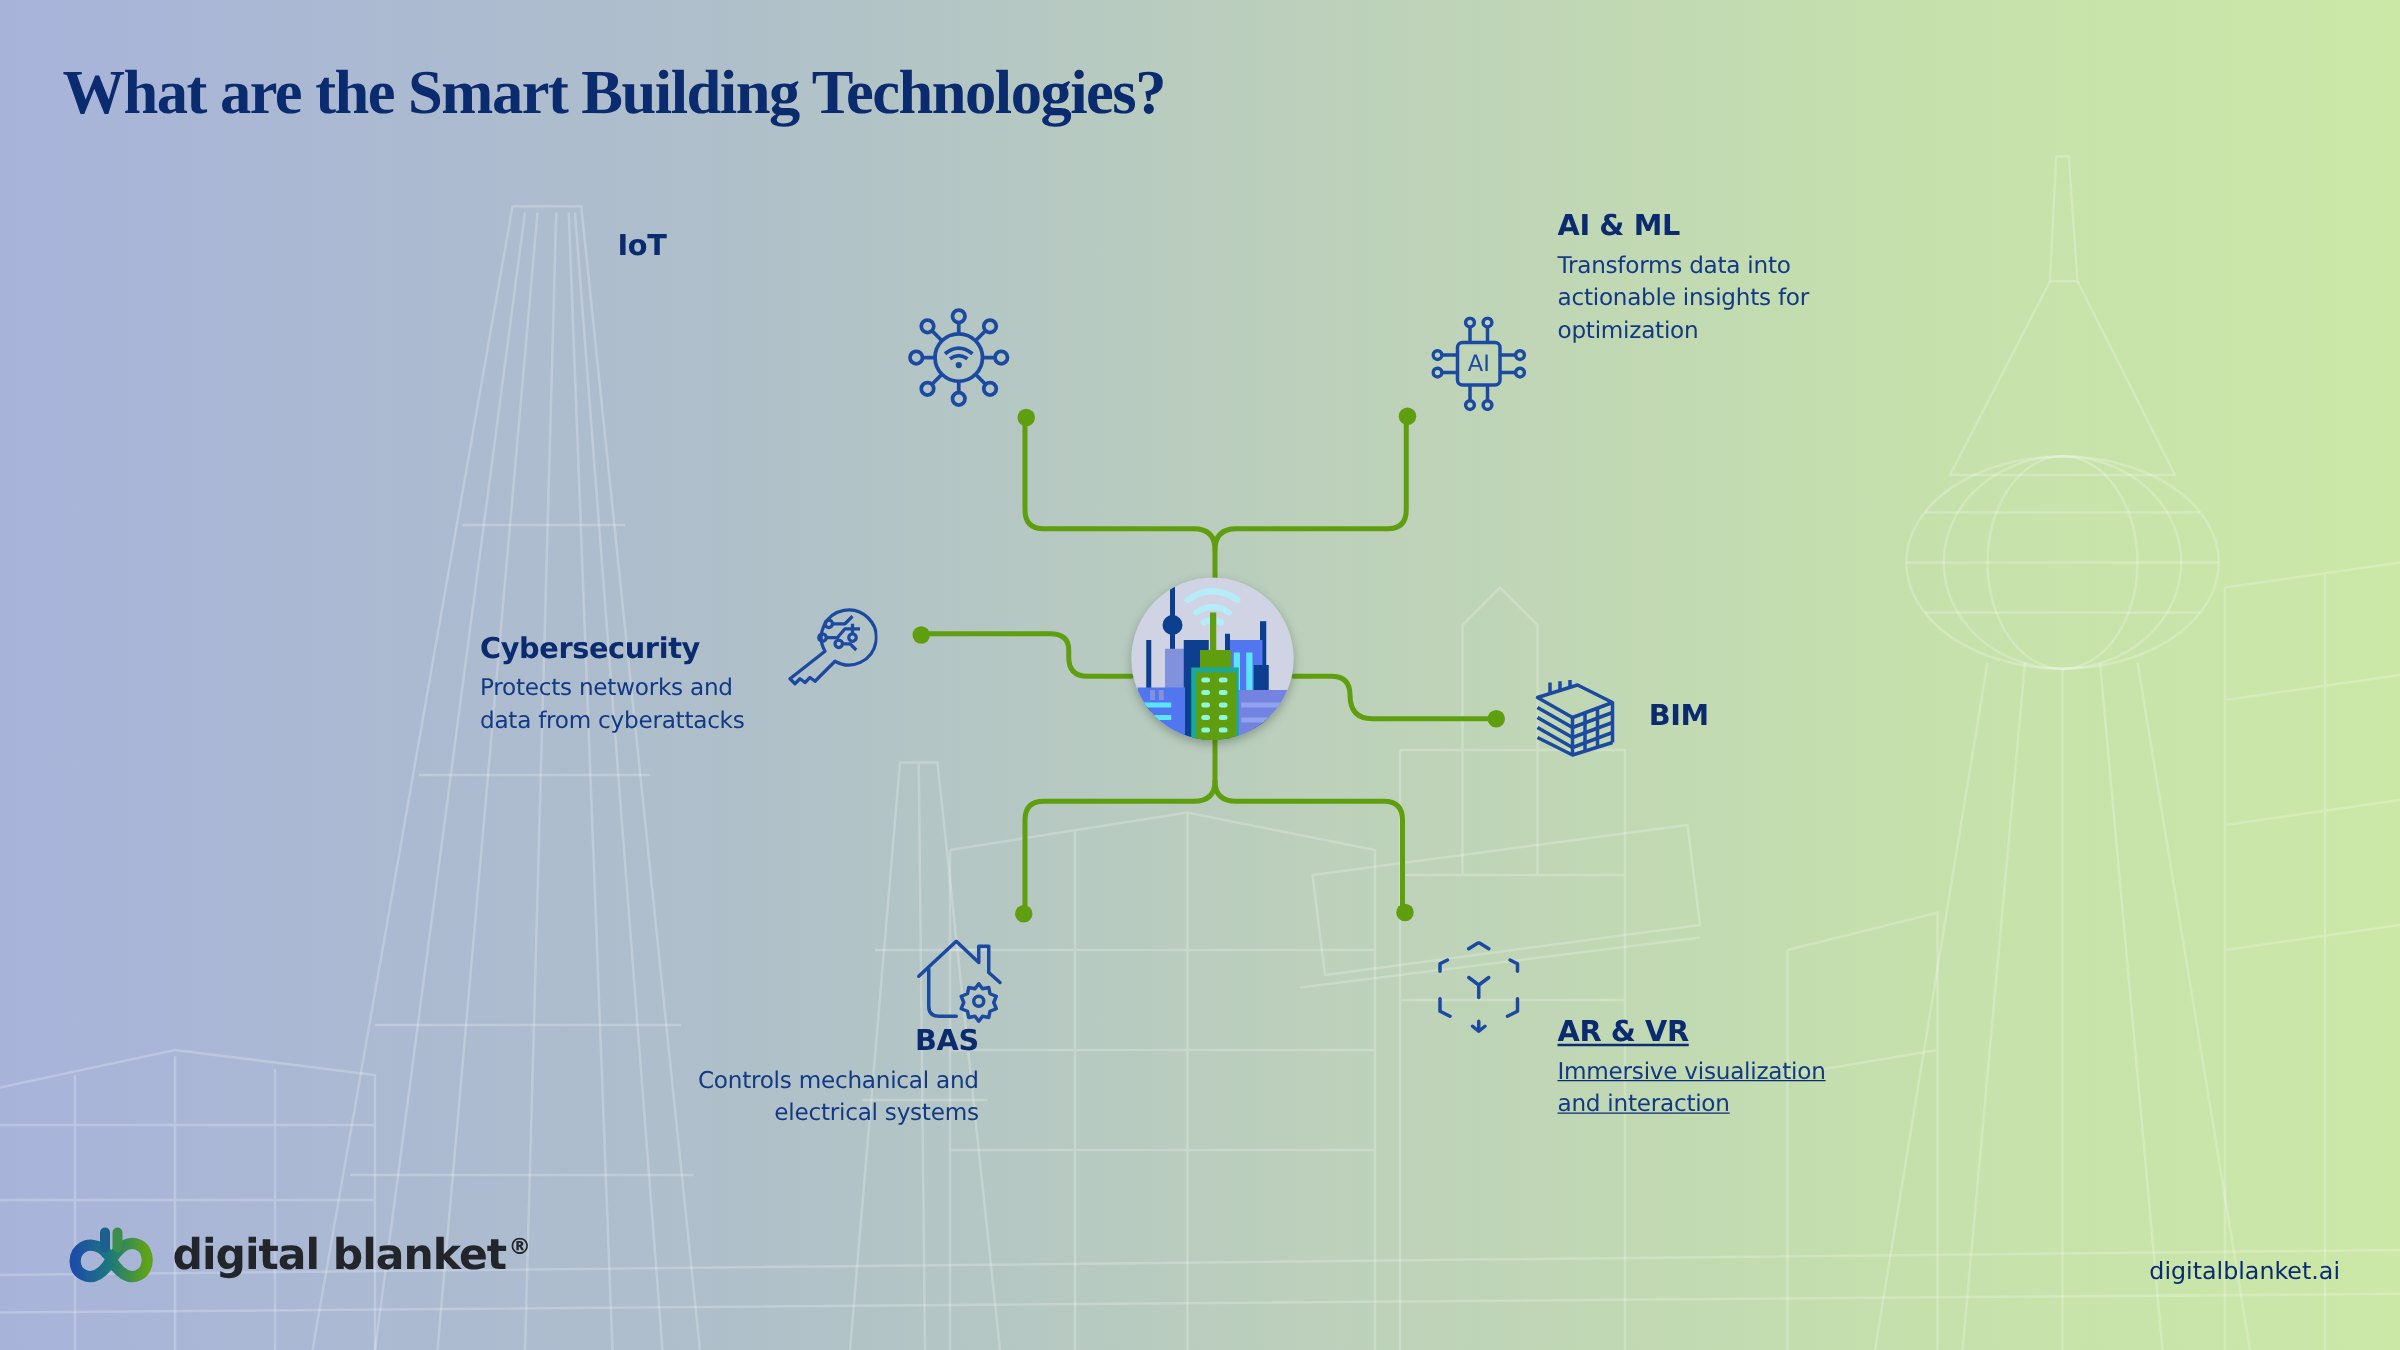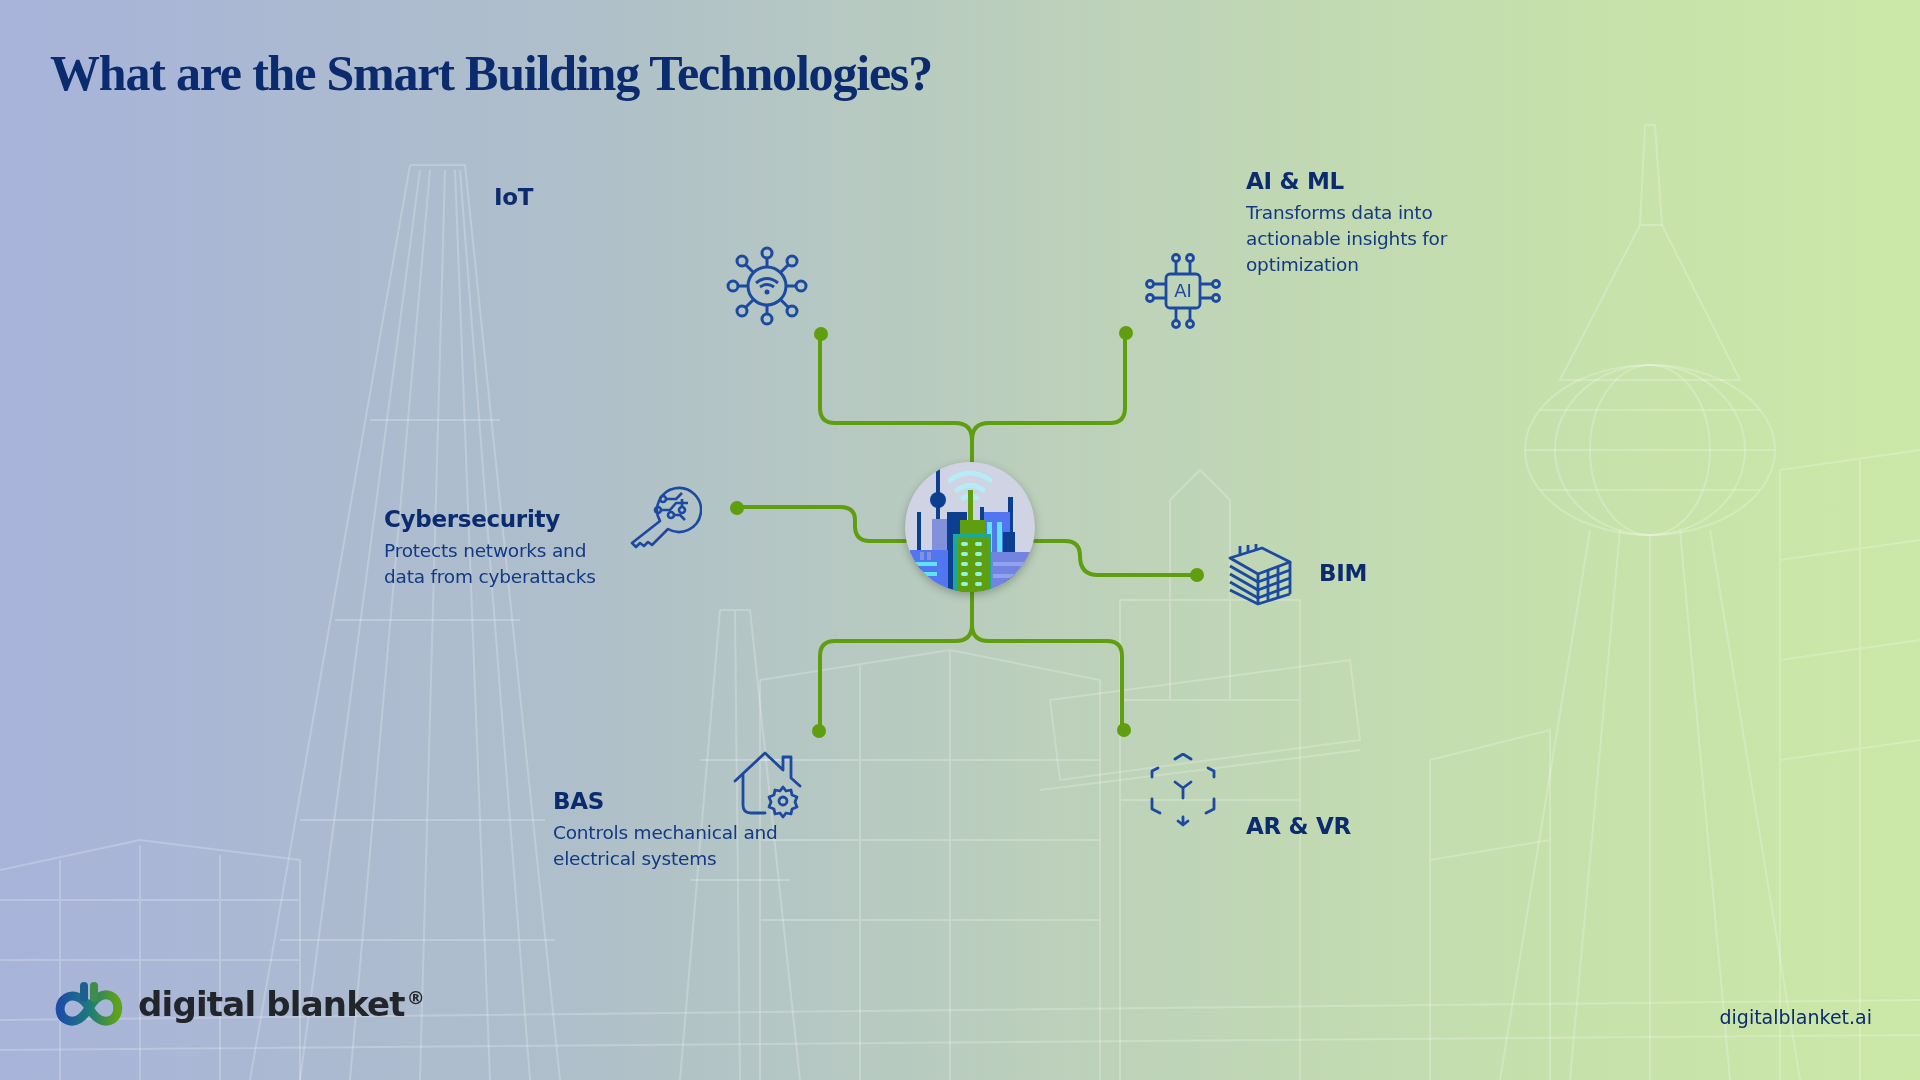--- a/index.html
+++ b/index.html
@@ -219,35 +219,36 @@
     <path d="M4 14 L36 4 L64 18 L32 30 Z"></path>
     <path d="M4 22 L32 38 L64 26"></path>
     <path d="M4 30 L32 46 L64 34"></path>
     <path d="M4 38 L32 54 L64 42"></path>
     <path d="M4 46 L32 60 L64 50"></path>
     <path d="M32 30 L32 60 M64 18 L64 50 M42 26 L42 56 M52 22 L52 54"></path>
     <path d="M14 12 L14 2 M22 9 L22 1 M30 6 L30 0"></path>
   </g>
 </svg>
 
-<div class="tech" style="left:553px; top:788px; width:230px;">
+<div class="tech" style="left:553px; top:820px; width:230px;text-align:right;">
   <h3>BAS</h3>
   <p>Controls mechanical and electrical systems</p>
 </div>
 <svg class="icon" style="left:733px; top:751px;" width="70" height="68" viewBox="0 0 70 68" xmlns="http://www.w3.org/2000/svg">
   <g fill="none" stroke="#1b4aa0" stroke-width="2.8" stroke-linejoin="round" stroke-linecap="round">
     <path d="M2 30 L32 2 L50 19 L50 6 L58 6 L58 27 L67 35"></path>
     <path d="M10 24 L10 54 Q10 62 18 62 L32 62"></path>
     <circle cx="50" cy="50" r="4"></circle>
     <path d="M50 36 L53 40 L58 39 L59 44 L64 46 L62 51 L64 56 L59 58 L58 63 L53 62 L50 66 L47 62 L42 63 L41 58 L36 56 L38 51 L36 46 L41 44 L42 39 L47 40 Z"></path>
   </g>
 </svg>
 
-<div class="tech" style="left:1246px; top:813px; width:230px;">
+<div class="tech" style="left:1246px; top:813px; width:230px;text-decoration:underline;">
   <h3>AR &amp; VR</h3>
+  <p>Immersive visualization and interaction</p>
 </div>
 <svg class="icon" style="left:1148px; top:753px;" width="70" height="74" viewBox="0 0 70 74" xmlns="http://www.w3.org/2000/svg">
   <g fill="none" stroke="#1b4aa0" stroke-width="2.8" stroke-linecap="round" stroke-linejoin="round">
     <path d="M27 6 L35 1 L43 6"></path>
     <path d="M4 24 L4 18 L10 15"></path>
     <path d="M66 24 L66 18 L60 15"></path>
     <path d="M4 46 L4 56 L12 60"></path>
     <path d="M66 46 L66 56 L58 60"></path>
     <path d="M27 29 L35 35 L43 29 M35 35 L35 45"></path>
     <path d="M35 64 L35 72 M30 68 L35 72 L40 68"></path>

